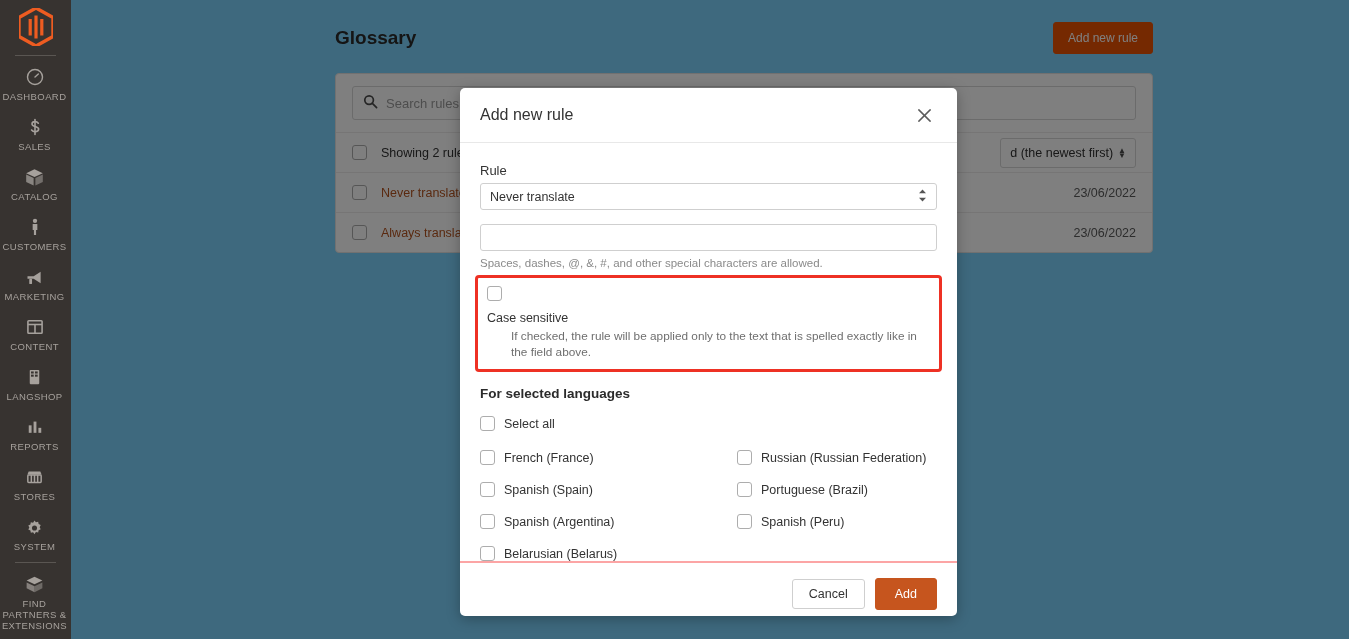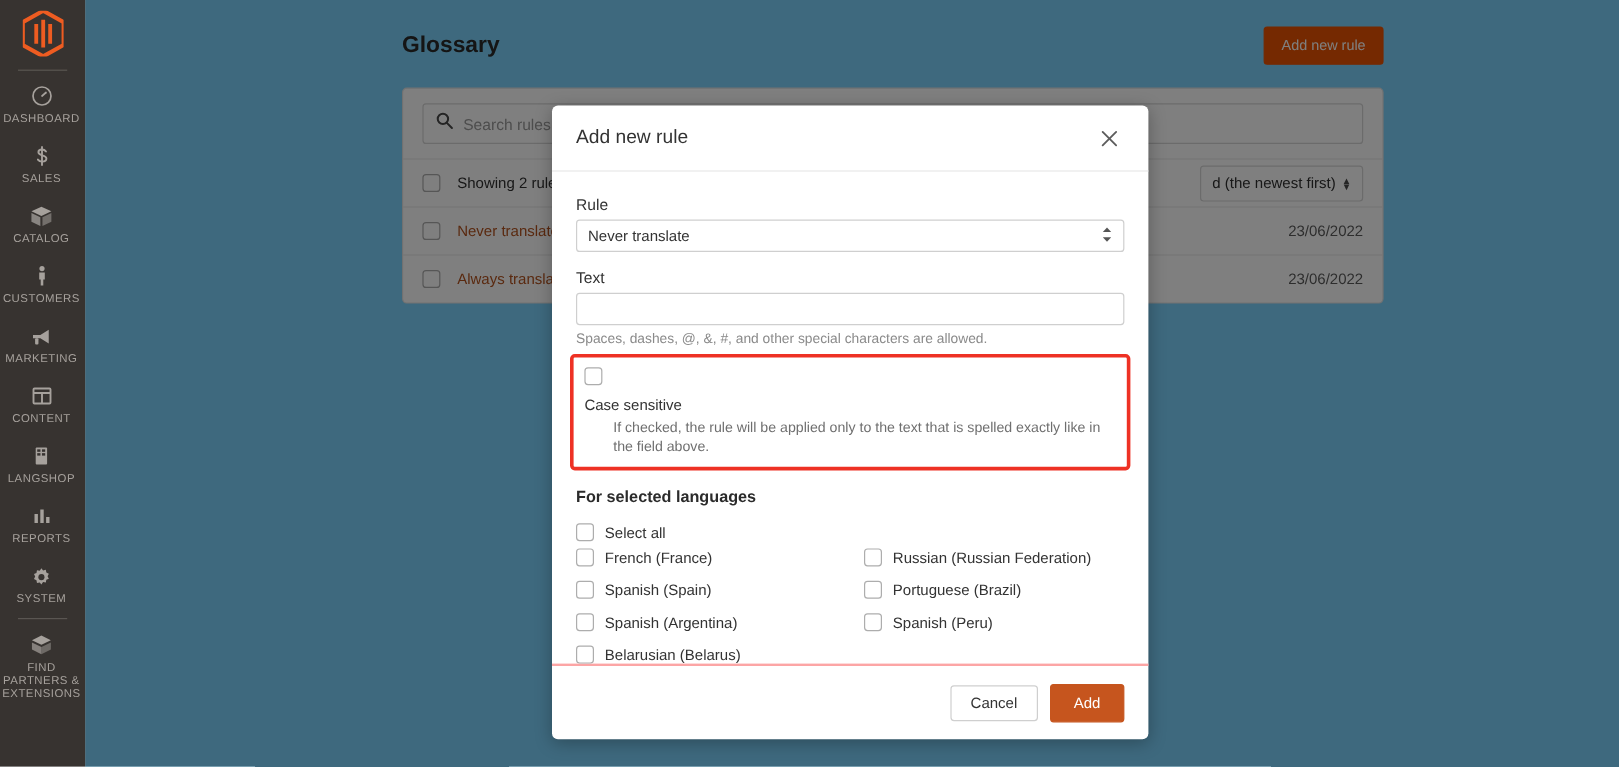--- a/index.html
+++ b/index.html
@@ -156,23 +156,23 @@
     margin: 6px -5px 0 -5px; padding: 8px 9px 9px 9px;
   }
   .cs-row { display: flex; align-items: flex-start; gap: 9px; flex-direction: column; }
   .cs-label { font-size: 12.5px; color: #333; line-height: 14px; padding-top: 1px; }
   .cs-desc { font-size: 11.8px; color: #6f6f6f; line-height: 15.5px; margin: 4px 0 0 24px; }
 
   .section-title { font-size: 13.5px; font-weight: bold; color: #2b2b2b; margin: 14px 0 0 0; }
   .selectall-row { display: flex; align-items: center; gap: 9px; margin-top: 15px; }
   .selectall-label { font-size: 12.5px; color: #333; }
   .lang-grid {
-    margin-top: 6px;
+    margin-top: 19px;
     display: grid; grid-template-columns: 240px 1fr;
-    row-gap: 12px; column-gap: 0;
+    row-gap: 12px; column-gap: 0; gap: 17px;
   }
   .lang-item { display: flex; align-items: center; gap: 9px; }
   .lang-label { font-size: 12.5px; color: #333; }
 
   .modal-footer {
     height: 63px; min-height: 63px;
     border-top: 2px solid #fca5a5;
     display: flex; align-items: center; justify-content: flex-end;
     gap: 10px; padding: 0 20px;
   }
@@ -330,20 +330,32 @@
       <span class="sb-icon">
         <svg width="20" height="20" viewBox="0 0 24 24" fill="#a6a19c">
           <rect x="4.5" y="10" width="3.4" height="9"></rect>
           <rect x="10.3" y="5.5" width="3.4" height="13.5"></rect>
           <rect x="16.1" y="13" width="3.4" height="6"></rect>
         </svg>
       </span>
       <span class="sb-label">REPORTS</span>
     </div>
 
+    <div class="sb-item">
+      <span class="sb-icon">
+        <svg width="21" height="20" viewBox="0 0 24 24" fill="none" stroke="#a6a19c" stroke-width="1.8">
+          <path d="M3.5 9 L5 5.5 L19 5.5 L20.5 9 Z" fill="#a6a19c" stroke="none"></path>
+          <rect x="4" y="9.5" width="16" height="9" rx="1"></rect>
+          <line x1="8.2" y1="9.5" x2="8.2" y2="18.5"></line>
+            <line x1="12" y1="9.5" x2="12" y2="18.5"></line>
+            <line x1="15.8" y1="9.5" x2="15.8" y2="18.5"></line>
+        </svg>
+      </span>
+      <span class="sb-label">STORES</span>
+    </div>
 
     <div class="sb-item">
       <span class="sb-icon">
         <svg width="21" height="21" viewBox="0 0 24 24" fill="#a6a19c">
           <path d="M12 2.5l1.6 2.1 2.6-.6.5 2.6 2.4 1.1-1.2 2.4 1.2 2.4-2.4 1.1-.5 2.6-2.6-.6L12 18.1l-1.6-2.1-2.6.6-.5-2.6-2.4-1.1 1.2-2.4L4.9 8.1l2.4-1.1.5-2.6 2.6.6z" transform="translate(0,1.5)"></path>
           <circle cx="12" cy="12.5" r="2.9" fill="#373330"></circle>
         </svg>
       </span>
       <span class="sb-label">SYSTEM</span>
     </div>
@@ -382,21 +394,20 @@
         <span>
           <svg width="9" height="13" viewBox="0 0 9 13" fill="#555">
             <path d="M4.5 0.5 L8 4.3 L1 4.3 Z"></path>
               <path d="M4.5 12.5 L1 8.7 L8 8.7 Z"></path>
           </svg>
         </span>
       </div>
 
       <div class="spacer-16"></div>
 
-      <div class="field-label">Text</div>
       <input class="text-input" type="text" value="" placeholder="" style="">
       <div class="hint">Spaces, dashes, @, &amp;, #, and other special characters are allowed.</div>
 
       <div class="highlight-box">
         <div class="cs-row">
           <span class="cb"></span>
           <span class="cs-label">Case sensitive</span>
         </div>
         <div class="cs-desc">If checked, the rule will be applied only to the text that is spelled exactly like in the field above.</div>
       </div>

